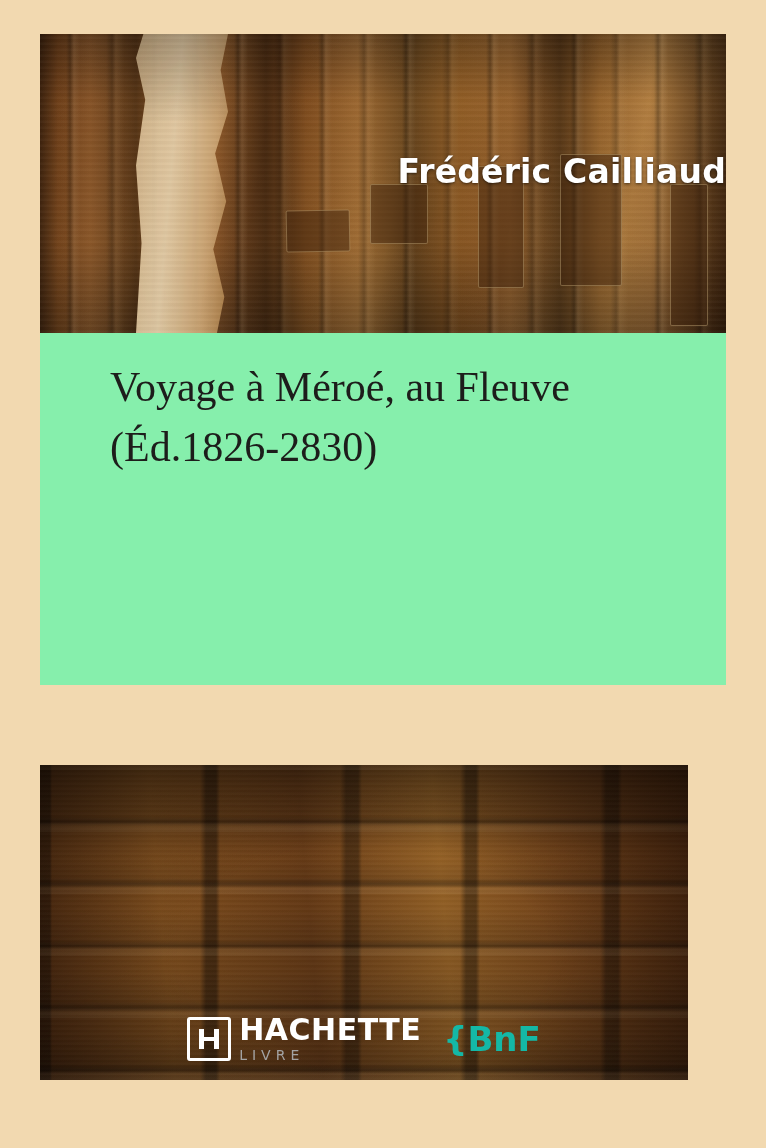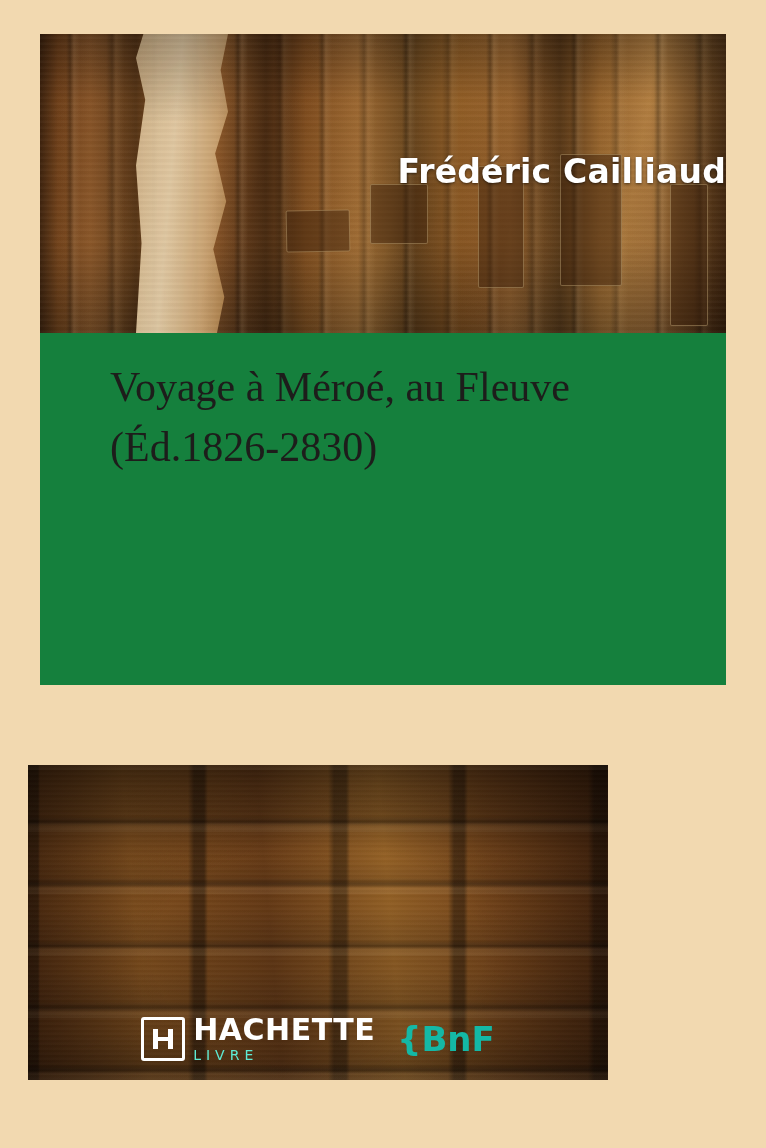--- a/index.html
+++ b/index.html
@@ -121,40 +121,40 @@
     z-index: 5;
   }
 
   
   .title-panel {
     position: absolute;
     left: 40px;
     top: 333px;
     width: 686px;
     height: 352px;
-    background: #15803d;
+    background: #86efac;
   }
   .title {
     position: absolute;
     left: 70px;
     right: 50px;
     top: 24px;
     font-family: "Liberation Serif", serif;
     font-size: 42px;
     line-height: 1.44;
     color: #1d1d1b;
     text-align: left;
   }
 
   
   .photo-bottom {
     position: absolute;
-    left: 28px;
+    left: 40px;
     top: 765px;
-    width: 580px;
+    width: 648px;
     height: 315px;
     overflow: hidden;
     background: #6b3a16;
   }
   .photo-bottom .base {
     position: absolute;
     inset: 0;
     background:
       linear-gradient(to bottom, rgba(0,0,0,0.34), rgba(0,0,0,0.02) 30%, rgba(0,0,0,0.30)),
       linear-gradient(85deg, #5e3212 0%, #8a5520 20%, #6b3d17 42%, #9c6628 62%, #7a471b 80%, #552c0f 100%);
@@ -259,21 +259,21 @@
     font-family: "DejaVu Sans", sans-serif;
     font-weight: bold;
     font-size: 30px;
     letter-spacing: 0.5px;
     color: #ffffff;
   }
   .hachette-sub {
     font-family: "DejaVu Sans", sans-serif;
     font-size: 14px;
     letter-spacing: 5px;
-    color: #5eead4;
+    color: #a3a3a3;
     margin-top: 3px;
   }
   .bnf {
     font-family: "DejaVu Sans", sans-serif;
     font-weight: bold;
     font-size: 34px;
     color: #14b8a6;
     letter-spacing: 0px;
   }
 </style>

